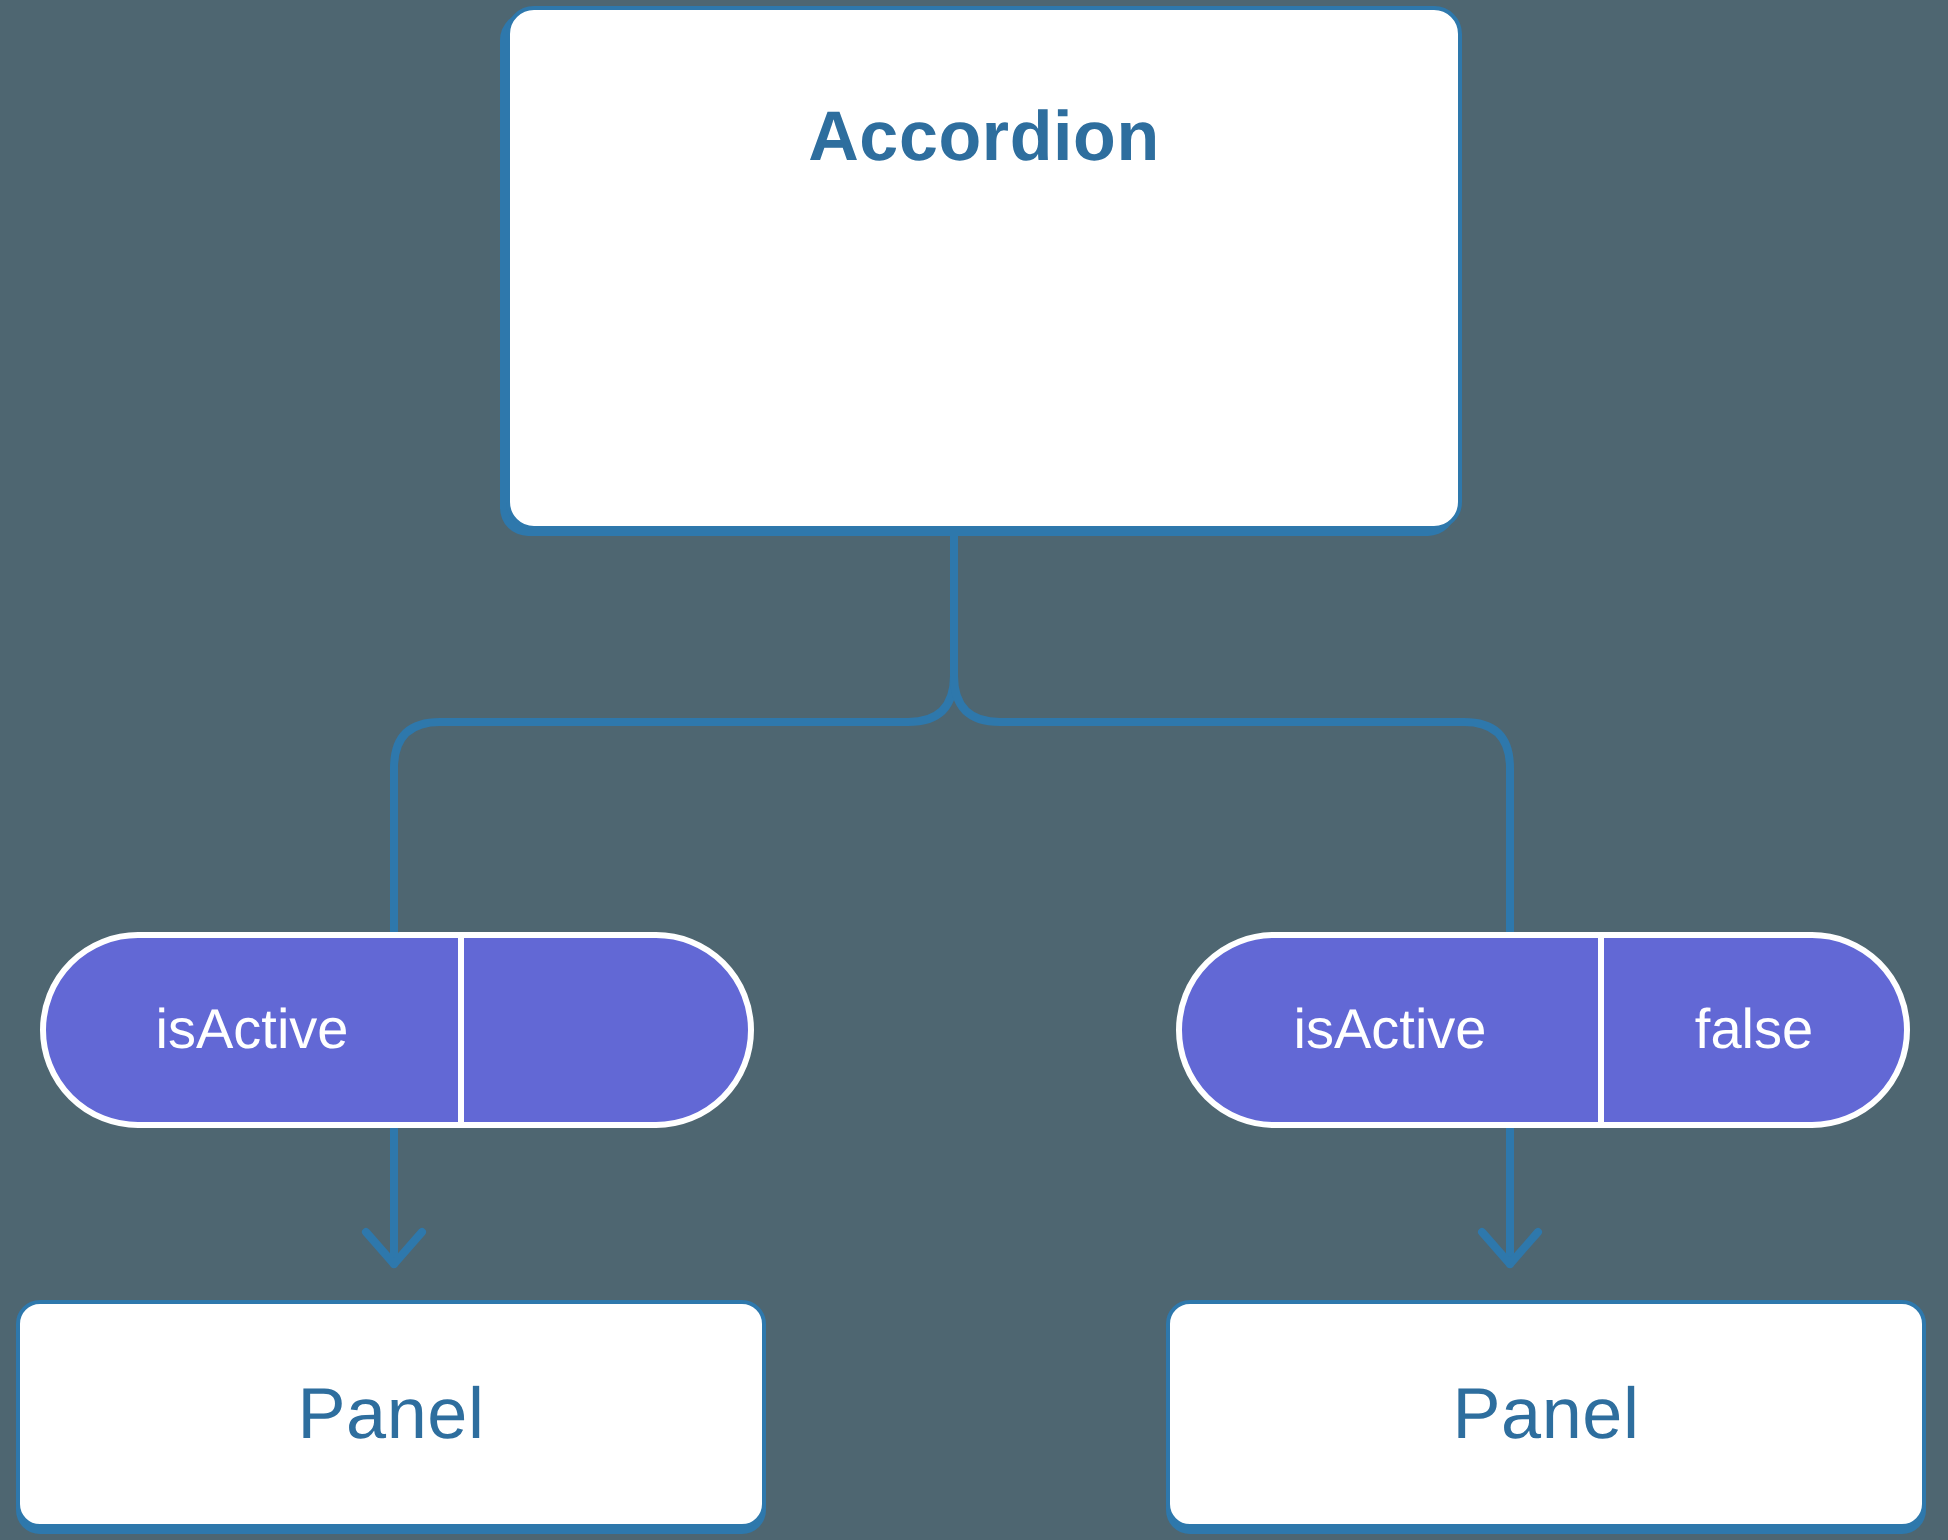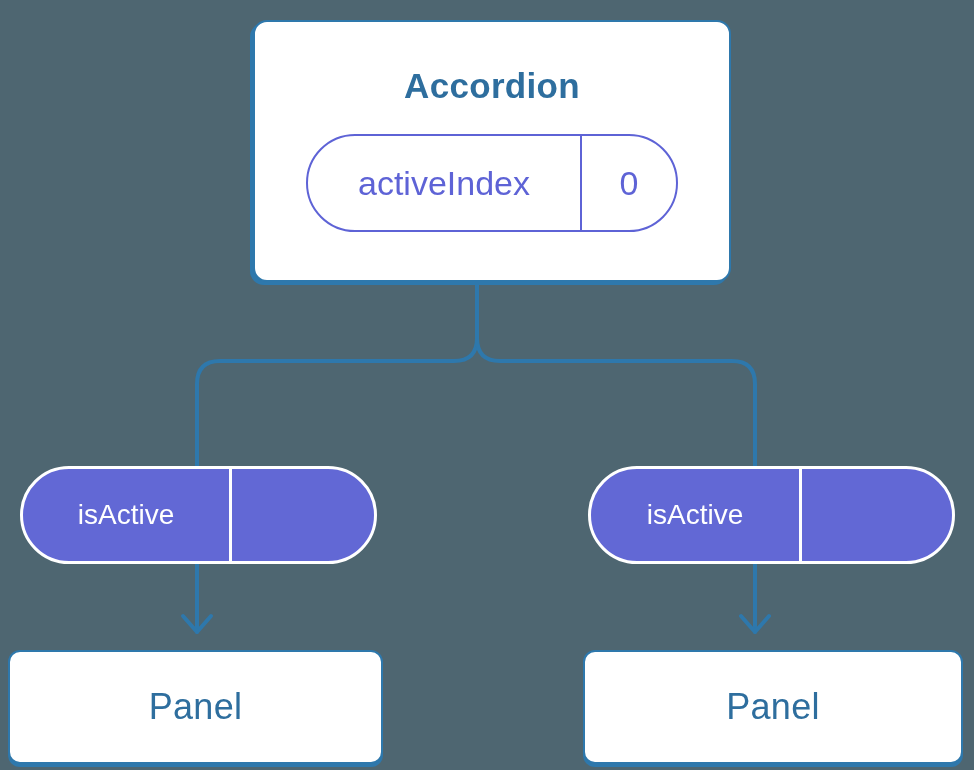--- a/index.html
+++ b/index.html
@@ -6,21 +6,21 @@
   body{font-family:"Liberation Sans","DejaVu Sans",sans-serif;}
   #canvas{
     position:relative;
     width:974px;height:770px;
     background:var(--background,#4E6671);
     overflow:hidden;
   }
   #connector-layer{position:absolute;left:0;top:0;width:974px;height:770px;}
 
   .root-card{
-    position:absolute;left:253px;top:20px;width:478px;height:262px;
+    position:absolute;left:253px;top:3px;width:478px;height:262px;
     box-sizing:border-box;
     background:var(--card_white,#fff);
     border:2px solid var(--line_blue,#2E78AC);
     border-radius:14px;
     box-shadow:-3px 3px 0 var(--line_blue,#2E78AC);
     display:flex;flex-direction:column;align-items:center;
   }
   .root-title{
     margin-top:44px;
     font-size:35px;font-weight:600;letter-spacing:.3px;
@@ -76,35 +76,31 @@
 
   <svg id="connector-layer" viewBox="0 0 974 770" fill="none" stroke="#2E78AC" stroke-width="4">
     <path d="M 477 264 L 477 338 Q 477 361 454 361 L 220 361 Q 197 361 197 384 L 197 632" stroke-linecap="round"></path>
     <path d="M 477 264 L 477 338 Q 477 361 500 361 L 732 361 Q 755 361 755 384 L 755 632" stroke-linecap="round"></path>
     <path d="M 183 616 L 197 632 L 211 616" stroke-linecap="round" stroke-linejoin="round"></path>
     <path d="M 741 616 L 755 632 L 769 616" stroke-linecap="round" stroke-linejoin="round"></path>
   </svg>
 
   <div class="root-card">
     <div class="root-title">Accordion</div>
-    <div class="state-pill">
-      <div class="cell state-name-cell">activeIndex</div>
-      <div class="state-divider"></div>
-      <div class="cell state-value-cell">0</div>
-    </div>
   </div>
 
   <div class="prop-pill" id="prop-pill-left">
     <div class="cell prop-name-cell">isActive</div>
     <div class="prop-divider"></div>
   </div>
 
   <div class="prop-pill" id="prop-pill-right">
     <div class="cell prop-name-cell">isActive</div>
     <div class="prop-divider"></div>
+    <div class="cell prop-value-cell">false</div>
   </div>
 
   <div class="panel-card" id="panel-left">
     <div>Panel</div>
   </div>
 
   <div class="panel-card" id="panel-right">
     <div>Panel</div>
   </div>
 

